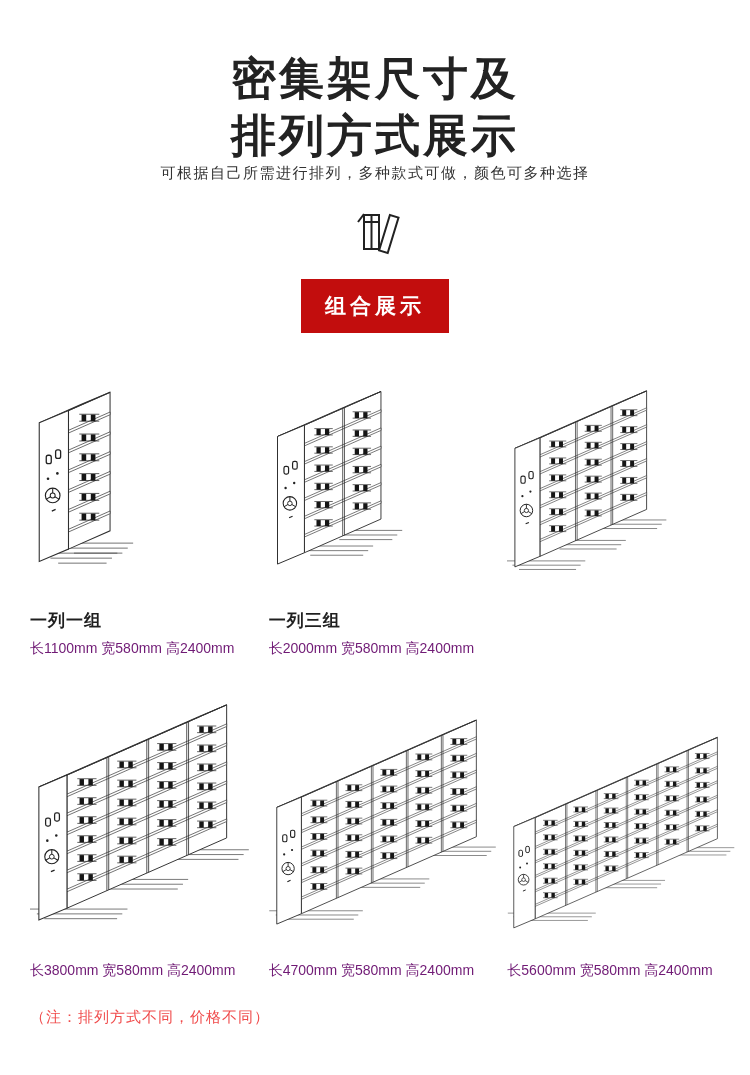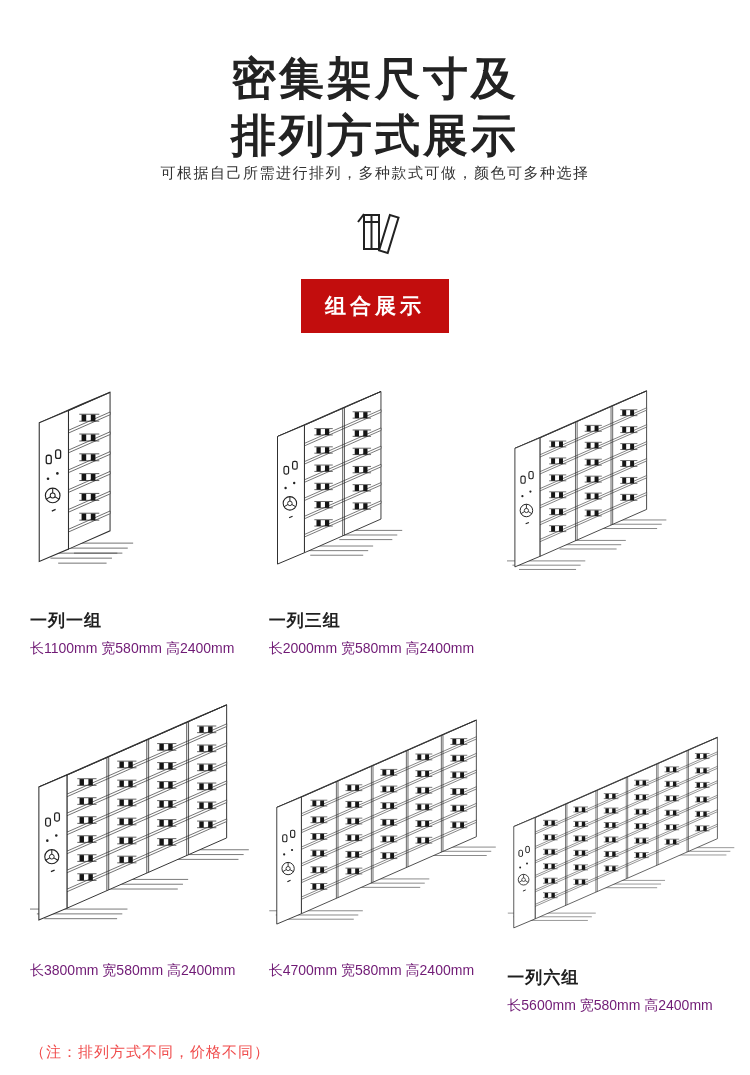--- a/index.html
+++ b/index.html
@@ -780,18 +780,17 @@
             <circle cx="23.4" cy="243.16" r="1.7" fill="#222"></circle>
             <circle cx="35.56" cy="236.24" r="1.7" fill="#222"></circle>
             <circle cx="29.48" cy="264.9" r="9.5" fill="#fff" stroke="#222" stroke-width="1.5"></circle>
             <circle cx="29.48" cy="264.9" r="3.2" fill="#fff" stroke="#222" stroke-width="1.3"></circle>
             <line x1="29.48" y1="261.7" x2="29.48" y2="255.39999999999998" stroke="#222" stroke-width="1.4"></line>
             <line x1="32.25128129211021" y1="266.5" x2="37.70724133595217" y2="269.65" stroke="#222" stroke-width="1.4"></line>
             <line x1="26.708718707889798" y1="266.5" x2="21.252758664047832" y2="269.65" stroke="#222" stroke-width="1.4"></line>
             <line x1="28.34" y1="285.18" x2="33.28" y2="283.1" stroke="#222" stroke-width="1.7"></line>
           </svg>
         </div>
-    <div class="p-name">一列六组</div>
     <div class="p-dims">长5600mm 宽580mm 高2400mm</div>
   </div>
     </div>
   <div class="note" style="color: rgb(240, 75, 75);">（注：排列方式不同，价格不同）</div>
 </div>
 
 </body></html>

